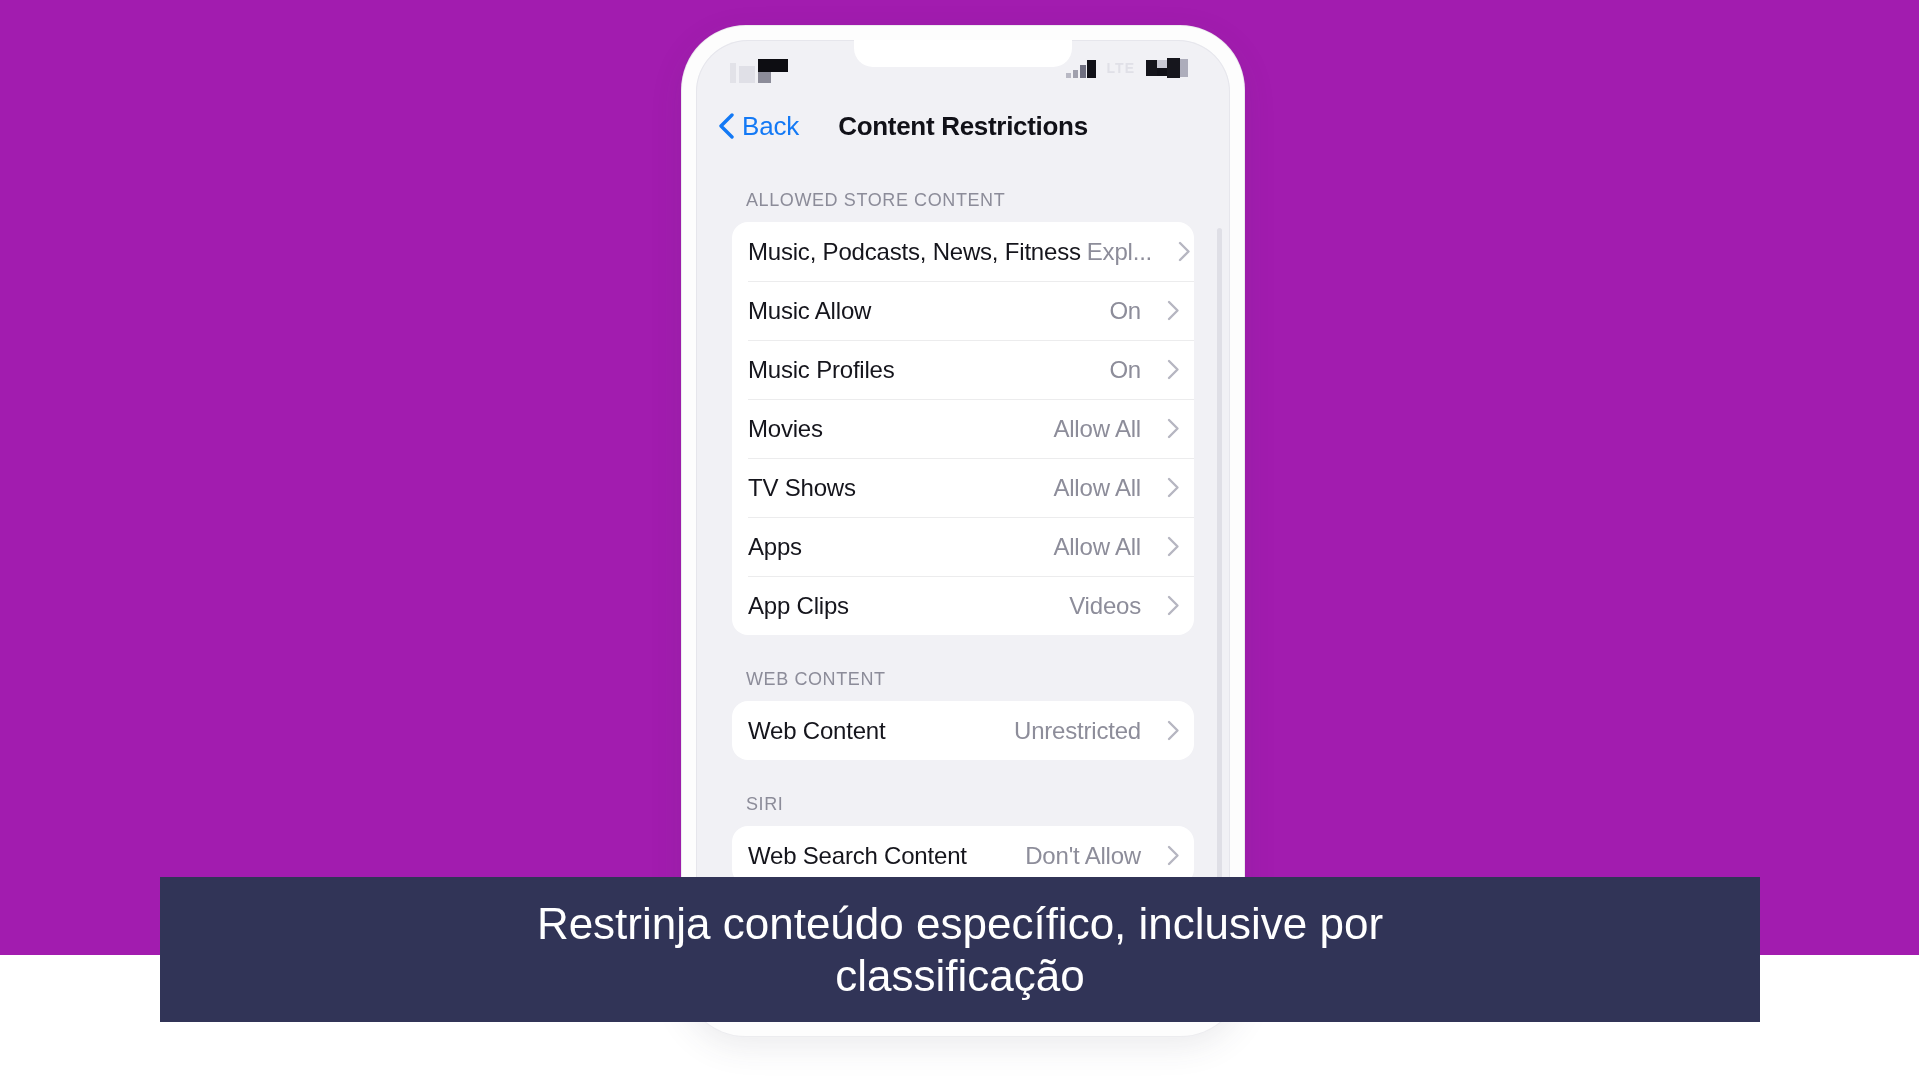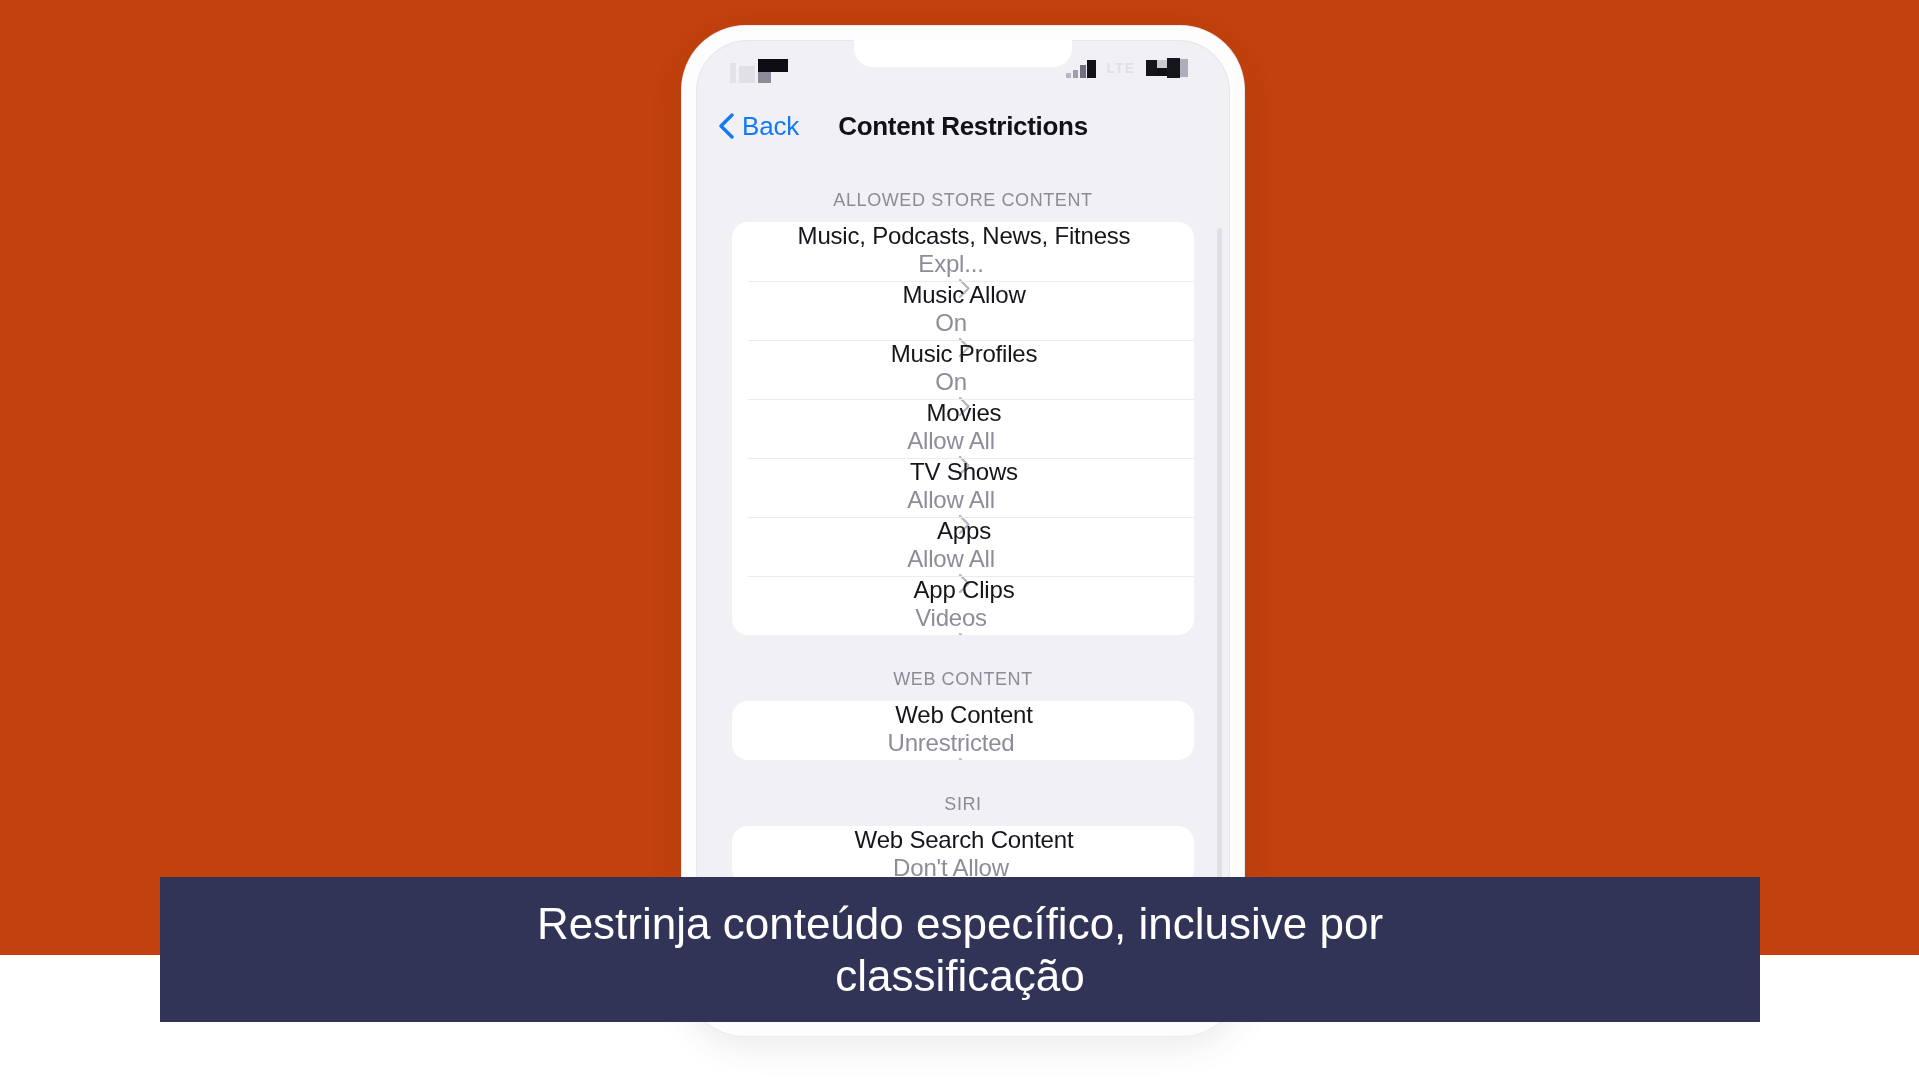--- a/index.html
+++ b/index.html
@@ -2,21 +2,21 @@
 <html><head>
 <meta charset="utf-8">
 <style>
   * { box-sizing: border-box; margin: 0; padding: 0; }
   html, body {
     width: 1919px; height: 1079px;
     background: #ffffff;
     font-family: "Liberation Sans", sans-serif;
     overflow: hidden;
   }
-  #stage { position: relative; width: 1919px; height: 955px; background:#c2410c; }
+  #stage { position: relative; width: 1919px; height: 955px; background:#a21caf; }
 
   
   .device {
     position: absolute;
     left: 682px; top: 26px;
     width: 562px; height: 1010px;
     background: #fdfdfd;
     border-radius: 64px;
     box-shadow: 0 0 0 1px #ececef, 0 10px 34px rgba(60,60,80,0.10);
     padding: 14px;
@@ -93,41 +93,39 @@
     letter-spacing: -0.3px;
     pointer-events: none;
   }
 
   
   .content {
     position: relative;
     height: calc(100% - 116px);
     padding: 0 36px;
     overflow: hidden;
-    text-align: center;
   }
   .section-header {
     font-size: 18px;
     letter-spacing: 0.6px;
     color: #8c8c99;
     padding: 34px 14px 11px 14px;
     text-transform: uppercase;
   }
   .card {
     background: #ffffff;
     border-radius: 16px;
     overflow: hidden;
   }
   .row {
     display: flex; align-items: center;
     height: 59px;
     padding: 0 14px 0 16px;
     position: relative;
     cursor: pointer;
-    flex-direction: column;
   }
   .row + .row::before {
     content: "";
     position: absolute; left: 16px; right: 0; top: 0;
     height: 1px; background: #ececed;
   }
   .row-label {
     font-size: 24px; color: #15151c;
     letter-spacing: -0.2px;
     white-space: nowrap;

